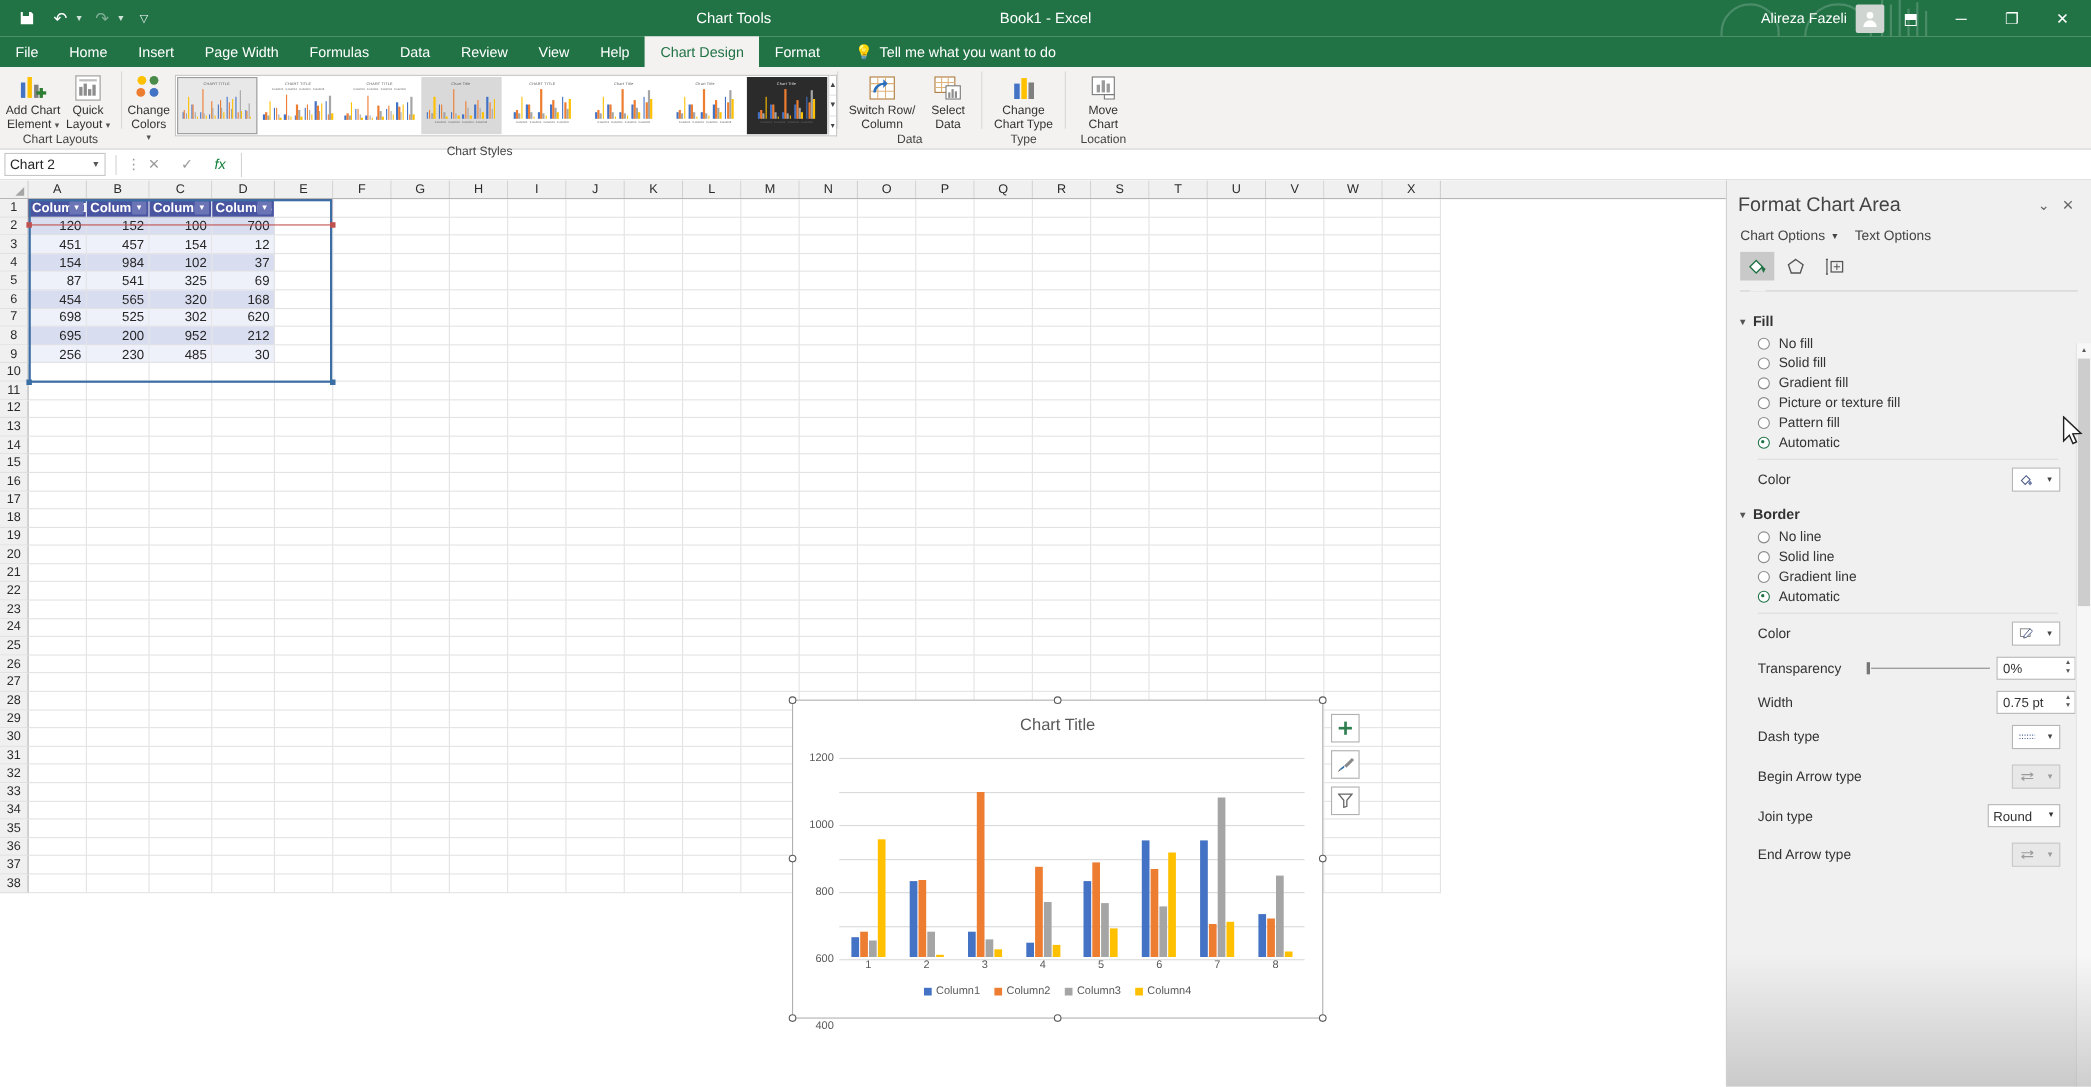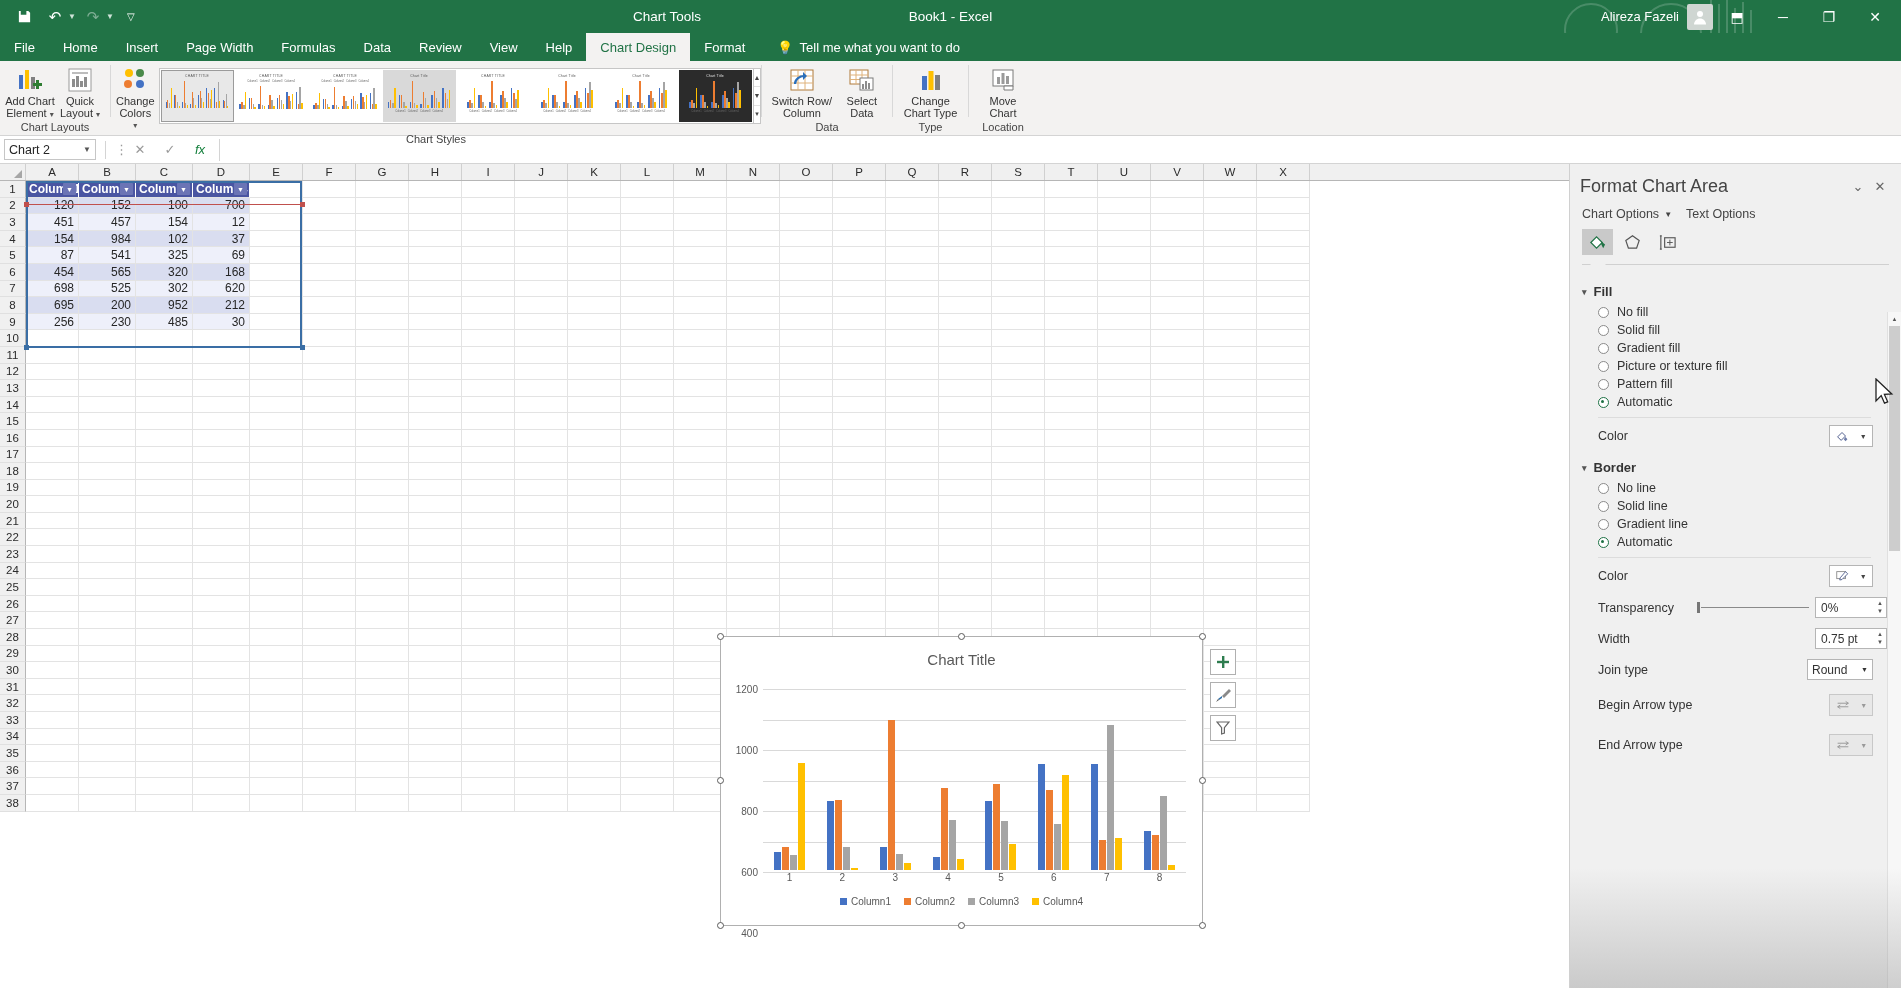--- a/index.html
+++ b/index.html
@@ -2081,35 +2081,45 @@
       <span class="pl">Width</span>
       <span class="spin">
         <span>0.75 pt</span>
         <span class="arrs">
             <span>▲</span>
             <span>▼</span>
           </span>
       </span>
     </div>
     <div class="prop">
-      <span class="pl">Join type</span>
-      <span class="selbox" style="margin-right:14px">
-        <span>Round</span>
-        <span style="font-size:7px;color:#333">▼</span>
+      <span class="pl">Dash type</span>
+      <span class="dropbtn" style="margin-right:14px">
+        <svg width="16" height="12" viewBox="0 0 18 12">
+            <path d="M1 4h16" stroke="#3f5a8c" stroke-width="1.2" stroke-dasharray="1,1.6"></path>
+            <path d="M1 7.5h16" stroke="#3f5a8c" stroke-width="1.2" stroke-dasharray="1,1.6"></path>
+          </svg>
+        <span style="font-size:7px;color:#444">▼</span>
       </span>
     </div>
     <div class="prop" style="padding-top:9px;padding-bottom:9px">
       <span class="pl">Begin Arrow type</span>
       <span class="dropbtn gray" style="margin-right:14px">
         <svg width="16" height="12" viewBox="0 0 18 12">
             <path d="M3 4h12M15 4l-3-2M15 4l-3 2M15 8H3M3 8l3-2M3 8l3 2" stroke="#9a9a9a" stroke-width="1.1" fill="none"></path>
           </svg>
         <span style="font-size:7px;color:#9a9a9a">▼</span>
       </span>
     </div>
+    <div class="prop">
+      <span class="pl">Join type</span>
+      <span class="selbox" style="margin-right:14px">
+        <span>Round</span>
+        <span style="font-size:7px;color:#333">▼</span>
+      </span>
+    </div>
     <div class="prop" style="padding-top:9px">
       <span class="pl">End Arrow type</span>
       <span class="dropbtn gray" style="margin-right:14px">
         <svg width="16" height="12" viewBox="0 0 18 12">
             <path d="M3 4h12M15 4l-3-2M15 4l-3 2M15 8H3M3 8l3-2M3 8l3 2" stroke="#9a9a9a" stroke-width="1.1" fill="none"></path>
           </svg>
         <span style="font-size:7px;color:#9a9a9a">▼</span>
       </span>
     </div>
   </div>

